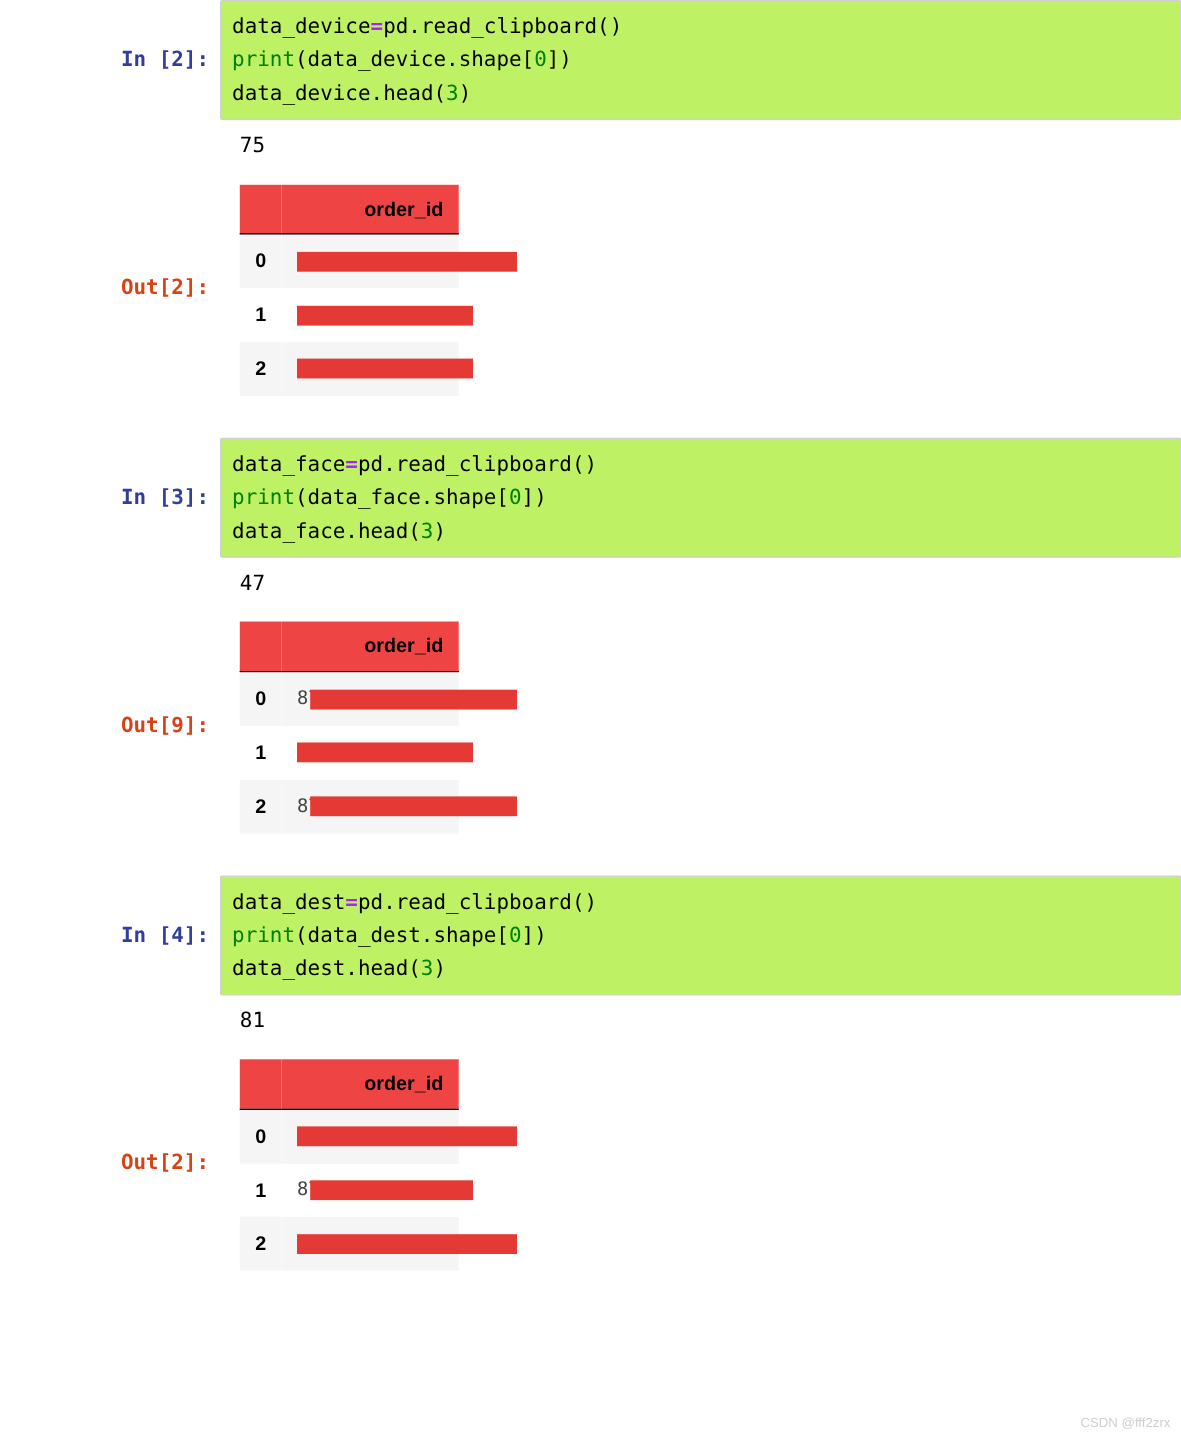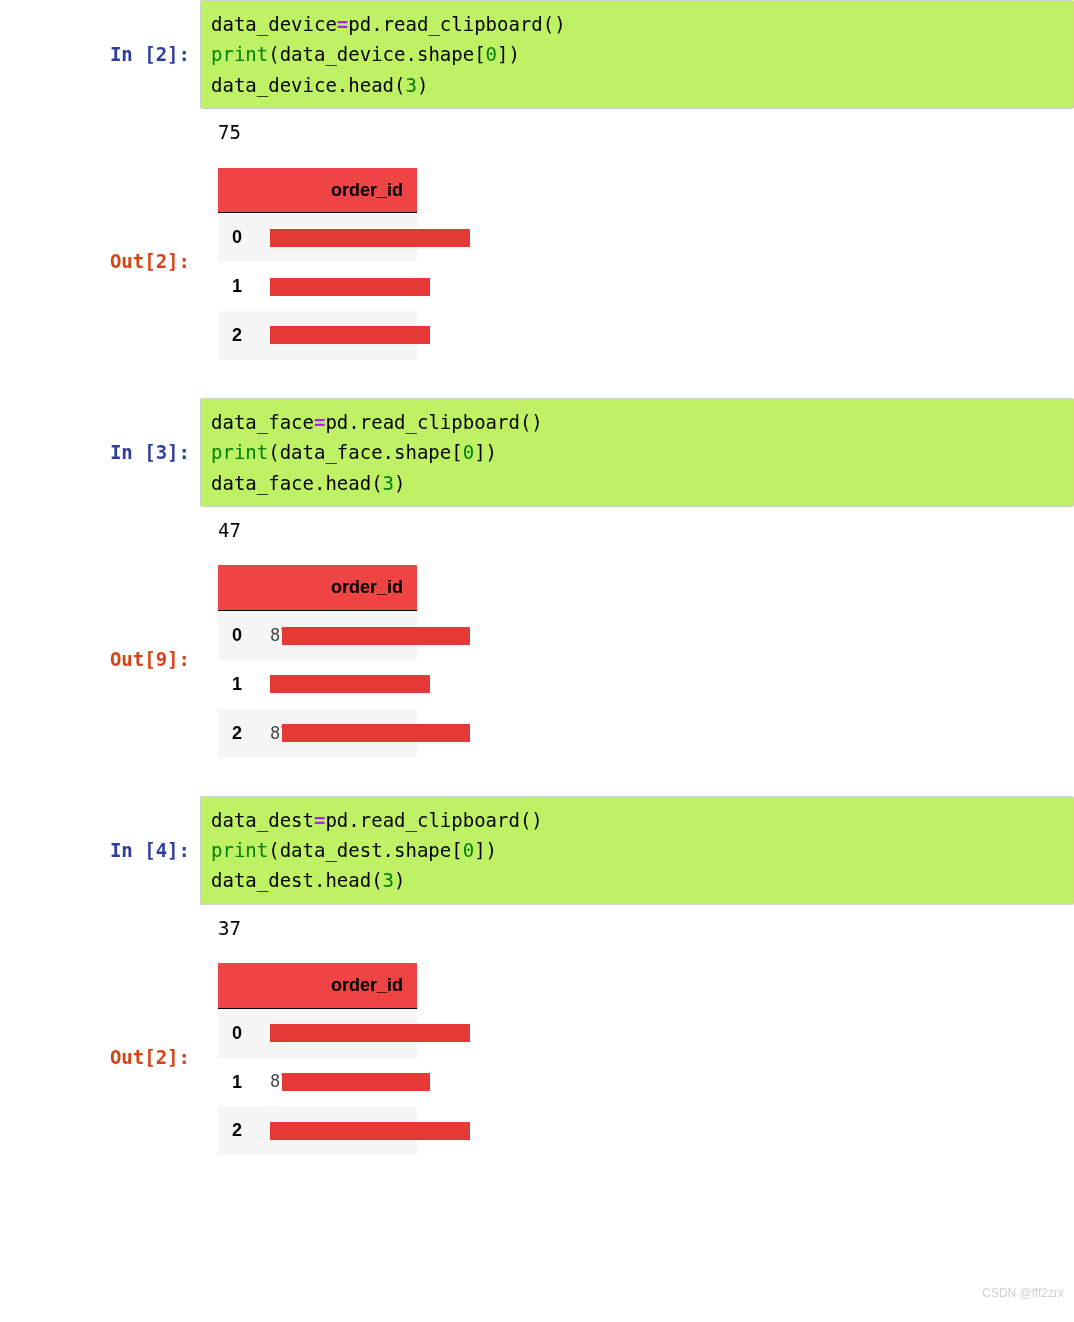--- a/index.html
+++ b/index.html
@@ -171,21 +171,21 @@
       </div>
     </div>
     <div class="cell">
       <div class="prompt-col"><span class="in-prompt">In [4]:</span></div>
       <div class="input-area"><span>data_dest</span><span class="tok-op">=</span><span>pd</span><span>.</span><span>read_clipboard()</span>
 <span class="tok-fn">print</span><span>(data_dest</span><span>.</span><span>shape[</span><span class="tok-num">0</span><span>])</span>
 <span>data_dest</span><span>.</span><span>head(</span><span class="tok-num">3</span><span>)</span></div>
     </div>
     <div class="cell">
       <div class="prompt-col"></div>
-      <div class="output-area"><span class="output-text">37</span></div>
+      <div class="output-area"><span class="output-text">81</span></div>
     </div>
     <div class="cell" style="margin-bottom:30px;">
       <div class="prompt-col"><span class="out-prompt">Out[2]:</span></div>
       <div class="output-area">
         <table class="df-table">
           <thead>
             <tr>
               <th></th>
               <th>order_id</th>
             </tr>

